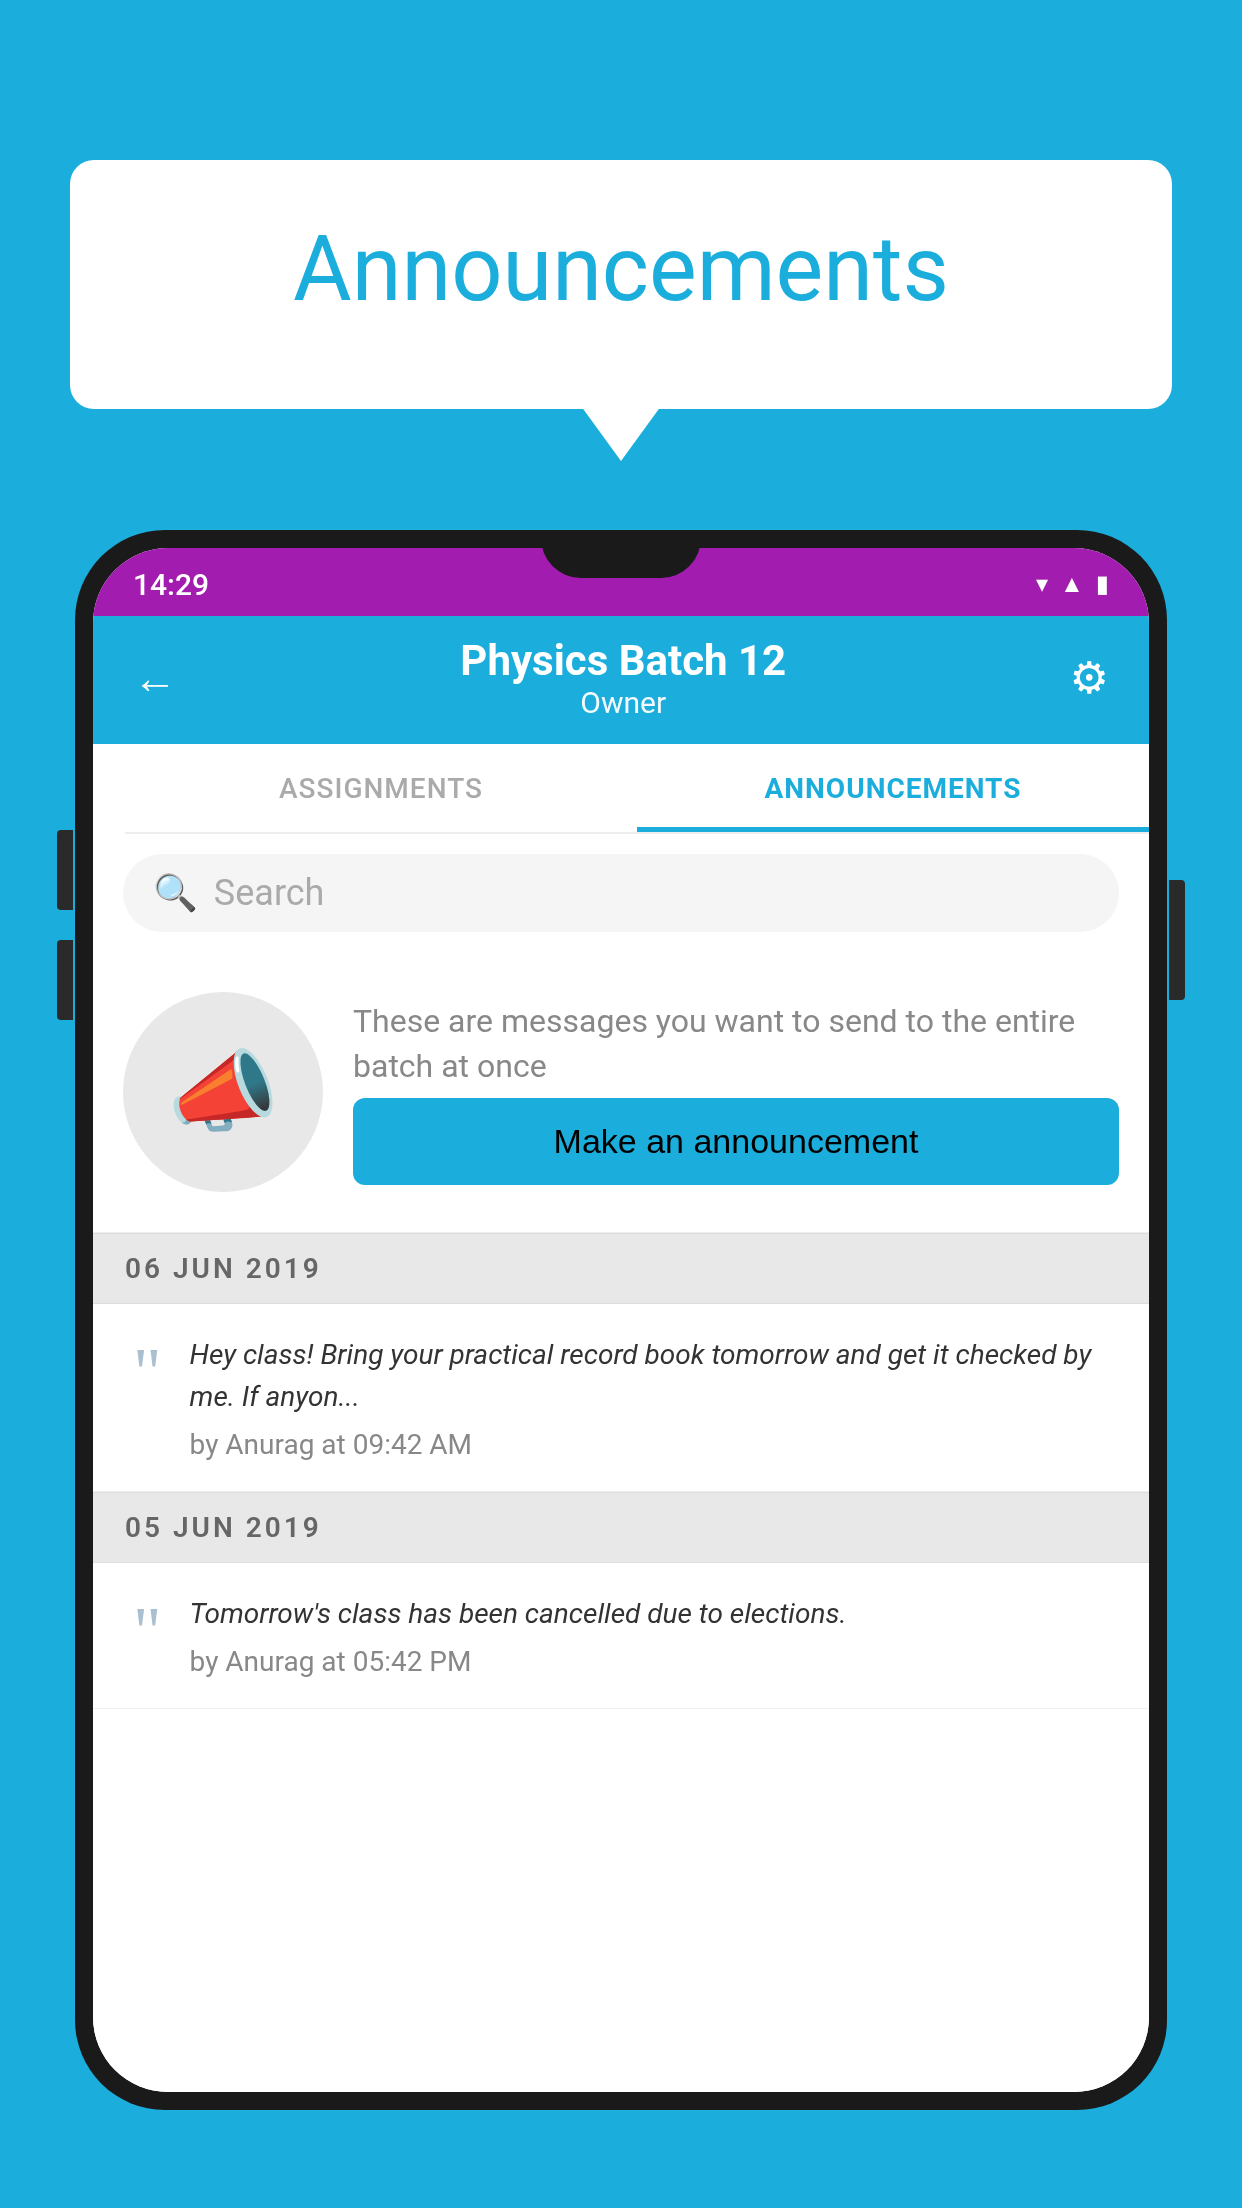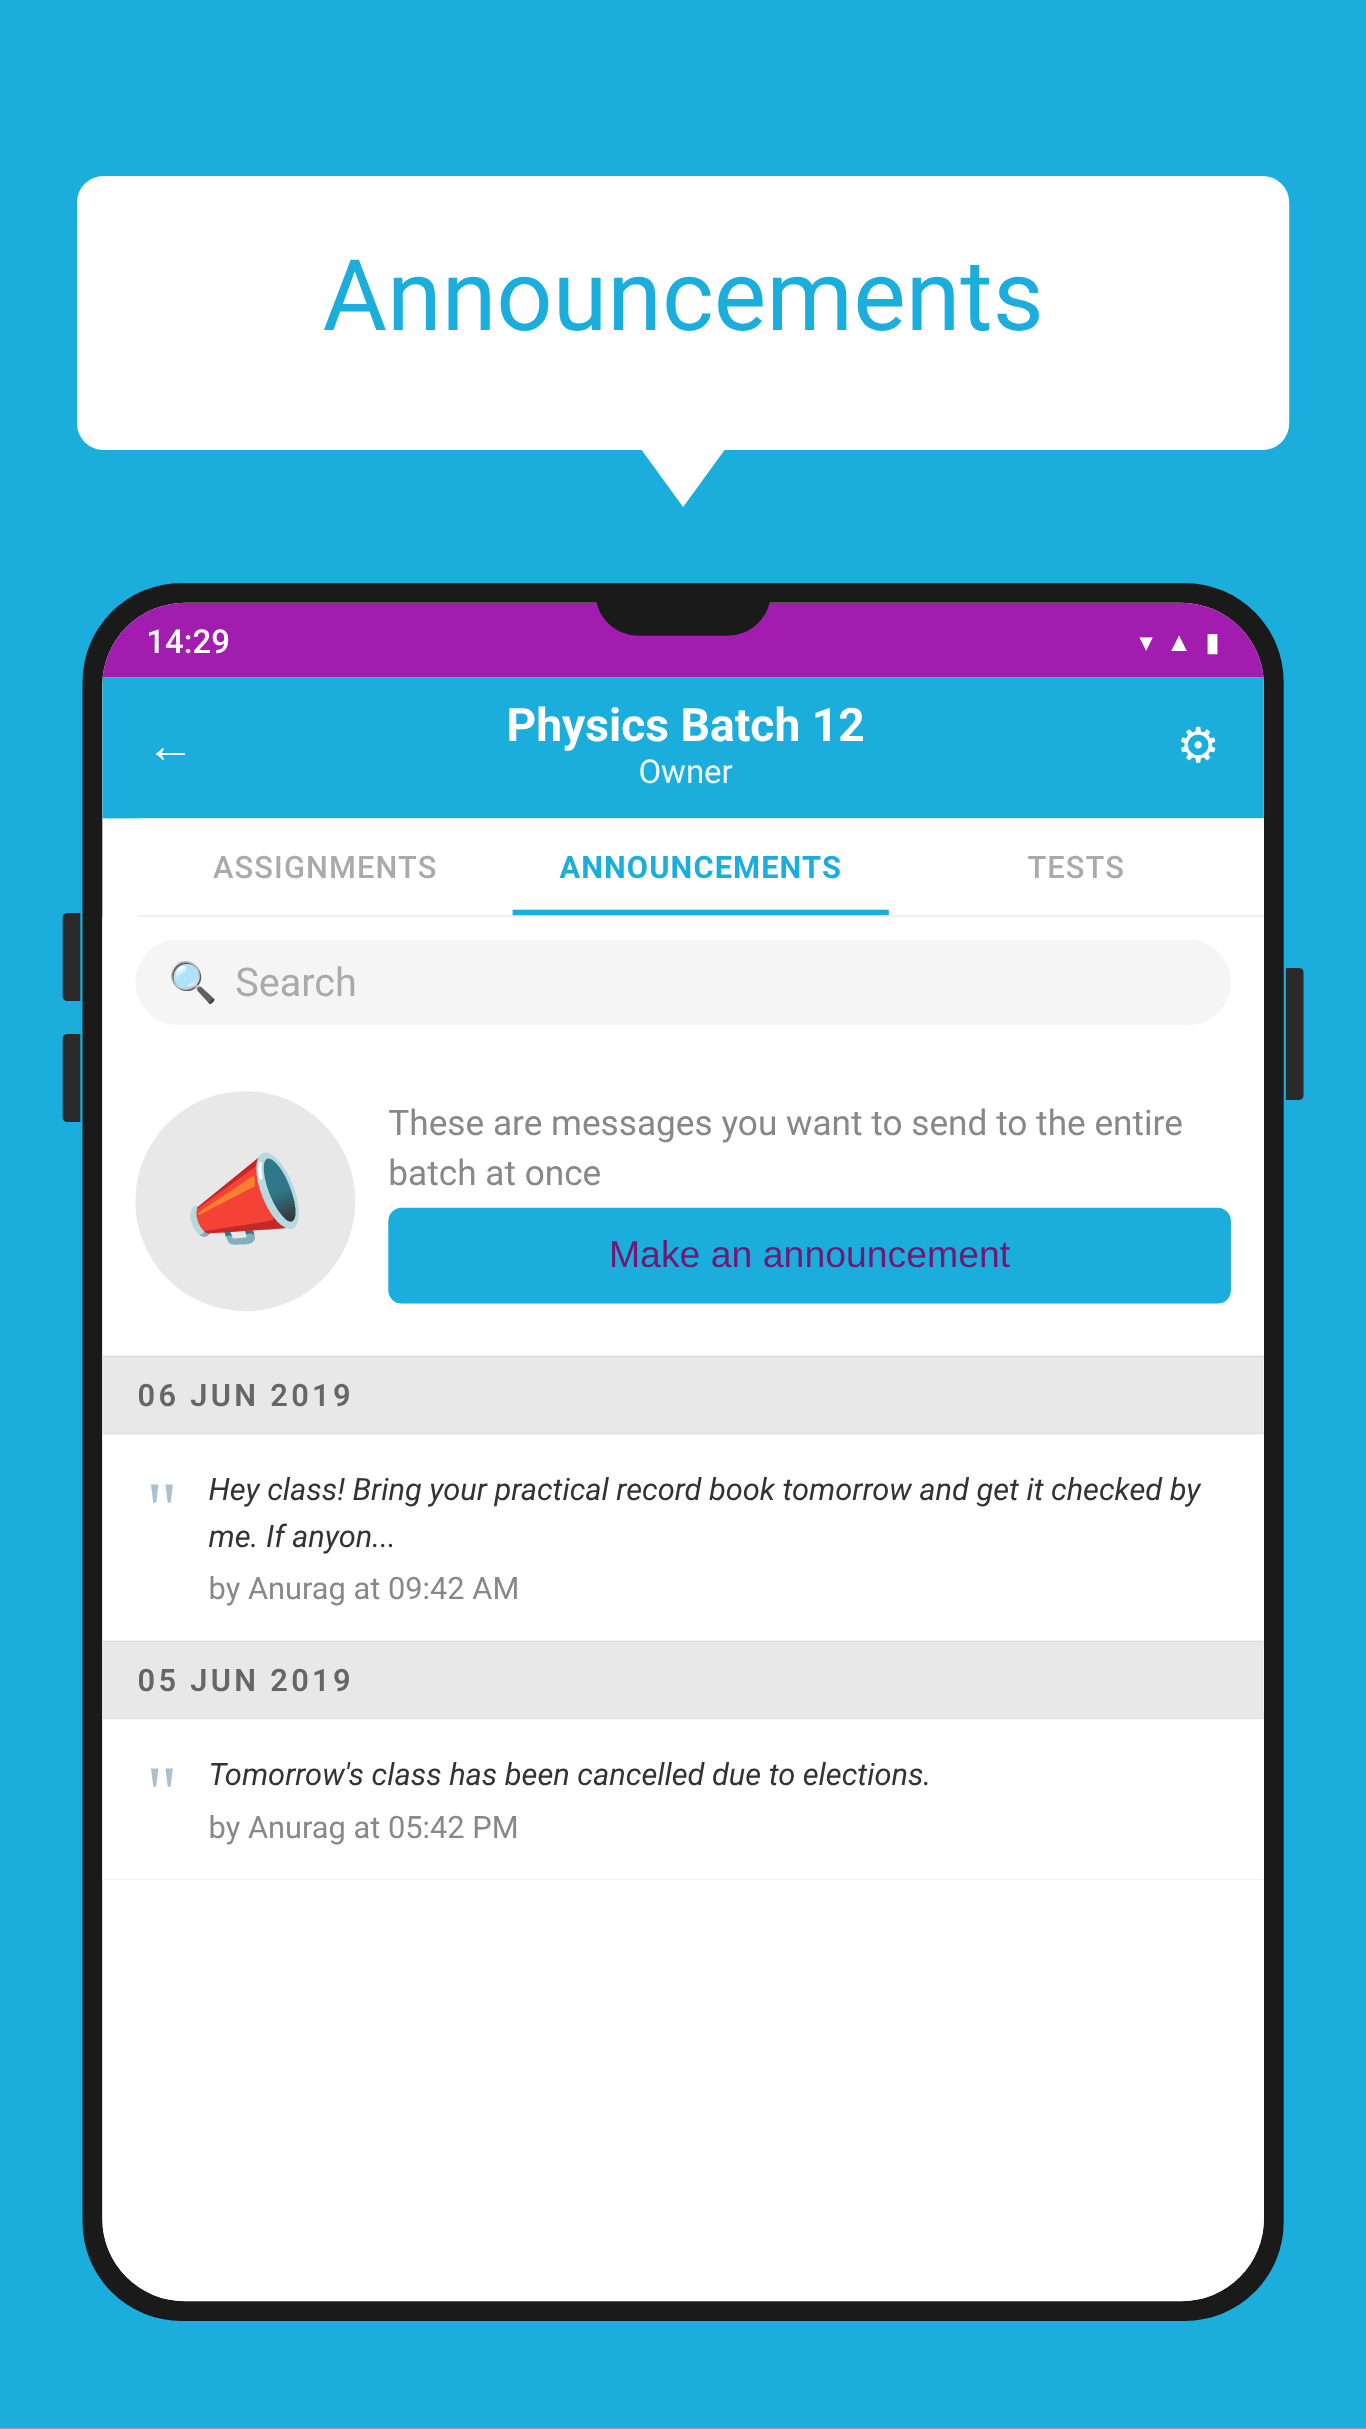--- a/index.html
+++ b/index.html
@@ -273,21 +273,21 @@
     }
 
     .prompt-text {
       font-size: 32px;
       color: #888;
       line-height: 1.4;
     }
 
     .make-announcement-btn {
       background: #1BAEDC;
-      color: #701a75;
+      color: #000000;
       border: none;
       border-radius: 12px;
       padding: 24px 30px;
       font-size: 34px;
       font-weight: 500;
       cursor: pointer;
       text-align: center;
     }
 
     
@@ -406,23 +406,20 @@
         <span class="gear-icon">⚙</span>
       </div>
 
       <div class="tab-bar">
         <div class="tab-item">
           <span>ASSIGNMENTS</span>
         </div>
         <div class="tab-item active">
           <span>ANNOUNCEMENTS</span>
         </div>
-        <div class="tab-item">
-          <span>TESTS</span>
-        </div>
       </div>
 
       <div class="content-area">
 
         <div class="search-bar-container">
           <div class="search-bar">
             <span class="search-icon-inner">🔍</span>
             <span class="search-placeholder">Search</span>
           </div>
         </div>

